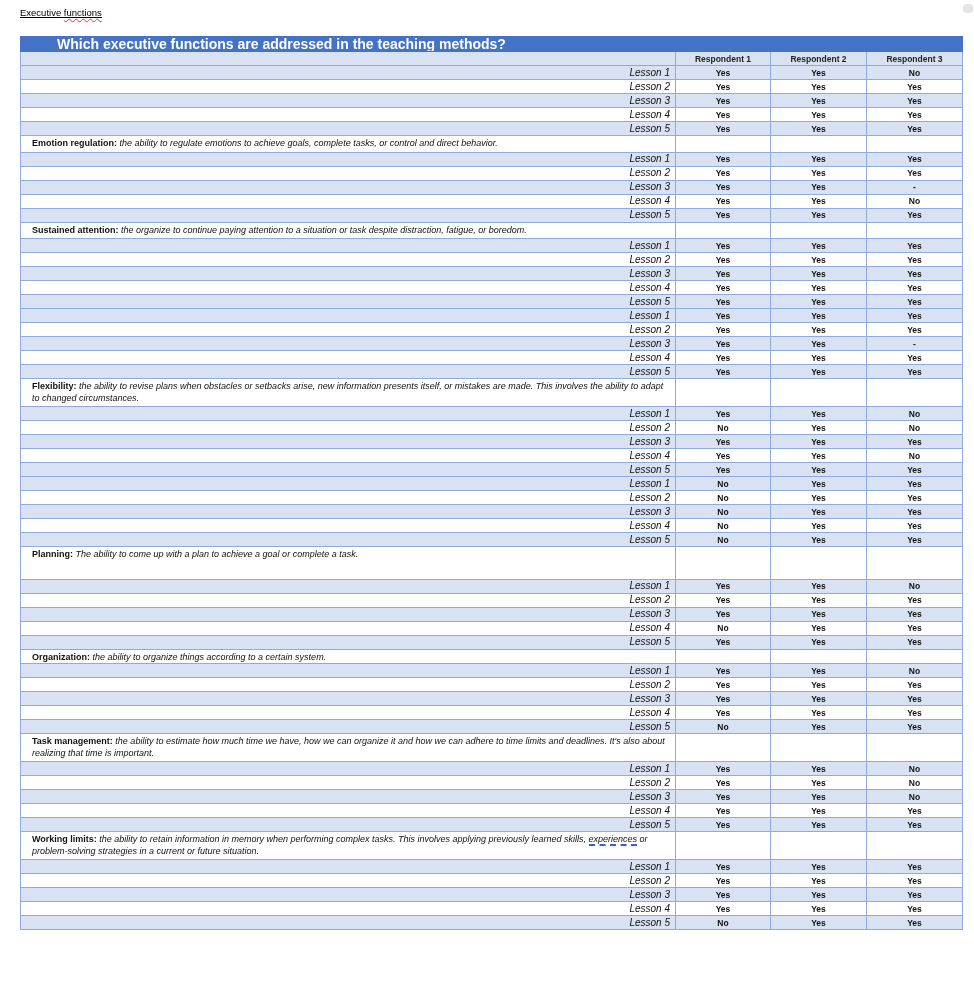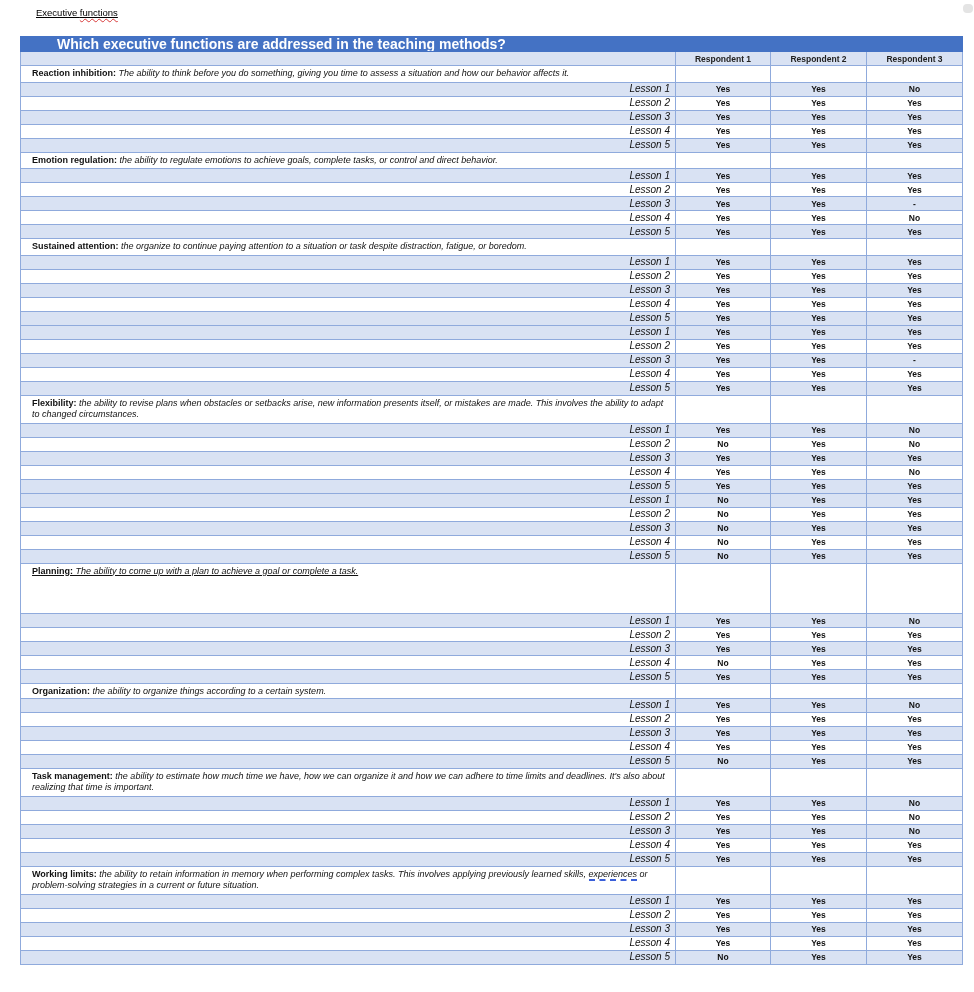--- a/index.html
+++ b/index.html
@@ -10,21 +10,21 @@
     --outer-border:#4472C4;
     --spell:#D83B3B;
     --grammar:#3A5FD9;
     --ink:#111111;
   }
   html,body{margin:0;padding:0;background:#ffffff;}
   .page{
     position:relative;width:974px;height:992px;background:#ffffff;overflow:hidden;
     font-family:"Liberation Sans", sans-serif;color:var(--ink);
   }
-  .doc-title{position:absolute;left:36px;top:7px;font-size:9.5px;color:#000;}
+  .doc-title{position:absolute;left:20px;top:7px;font-size:9.5px;color:#000;}
   .doc-title .u{text-decoration:underline;text-underline-offset:1px;}
   .spell{
     text-decoration:underline wavy var(--spell);
     text-decoration-skip-ink:none;
     text-underline-offset:2px;
   }
   .scroll-thumb{
     position:absolute;right:1px;top:4px;width:10px;height:9px;
     background:#e4e4e4;border-radius:4px;
   }
@@ -50,21 +50,21 @@
   }
   tr.resp-row td{
     background:var(--band-bg);font-weight:bold;text-align:center;
     font-size:8.5px;color:#222;
   }
   tr.desc-row td{background:#ffffff;}
   td.desc{
     padding:2px 8px 2px 11px;font-size:9px;line-height:11.5px;text-align:left;
   }
   td.desc.pad1{padding-bottom:0;}
-  td.desc.pad2{padding-bottom:36px;text-decoration:underline;}
+  td.desc.pad2{padding-bottom:18px;}
   .sec-name{font-weight:bold;}
   .sec-desc{font-style:italic;}
   .grammar{
     border-bottom:2px dashed var(--grammar);
     padding-bottom:0;
   }
   tr.lesson td{background:#ffffff;}
   tr.lesson.shaded td{background:var(--band-bg);}
   td.lesson-label{
     text-align:right;font-style:italic;padding-right:5px;font-size:10px;
@@ -92,26 +92,20 @@
     <tbody id="tbody">
         <tr class="title-row">
           <td colspan="4">Which executive functions are addressed in the teaching methods?</td>
         </tr>
         <tr class="resp-row">
           <td class="first"></td>
           <td class="resp">Respondent 1</td>
           <td class="resp">Respondent 2</td>
           <td class="resp">Respondent 3</td>
         </tr>
-        <tr class="desc-row">
-          <td class="desc"><span class="sec-name">Reaction inhibition:</span><span class="sec-desc"> The ability to think before you do something, giving you time to assess a situation and how our behavior affects it.</span></td>
-          <td></td>
-          <td></td>
-          <td></td>
-        </tr>
         <tr class="lesson shaded">
           <td class="lesson-label">Lesson 1</td>
           <td class="val">Yes</td>
           <td class="val">Yes</td>
           <td class="val">No</td>
         </tr>
         <tr class="lesson">
           <td class="lesson-label">Lesson 2</td>
           <td class="val">Yes</td>
           <td class="val">Yes</td>

